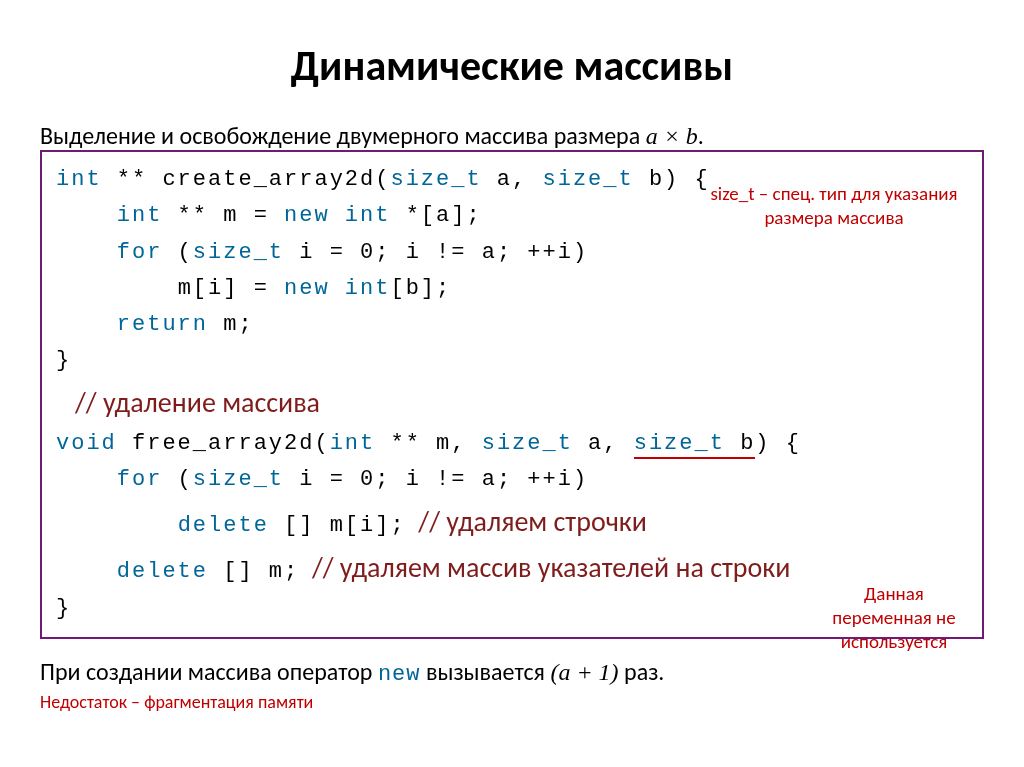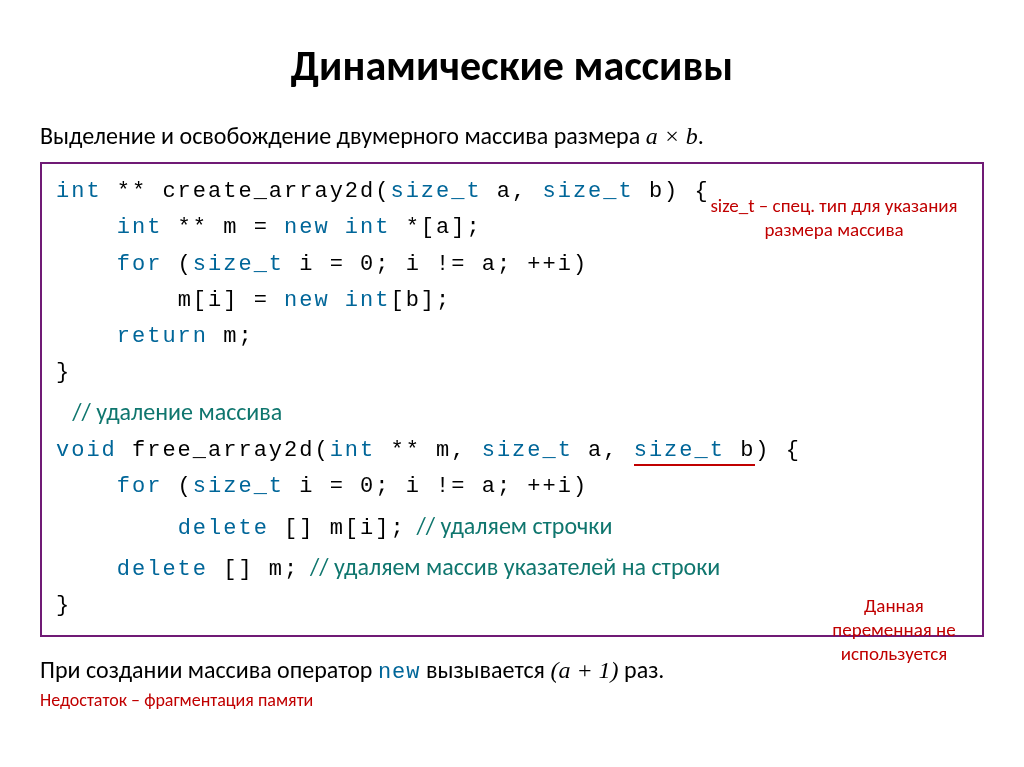--- a/index.html
+++ b/index.html
@@ -13,34 +13,34 @@
   }
   .title {
     text-align: center;
     font-size: 42px;
     font-weight: 700;
     margin: 20px 0 30px 0;
   }
   .subtitle {
     font-size: 24px;
     font-weight: 300;
-    margin-bottom: 12px;
+    margin-bottom: 0;
   }
   .math-i { font-style: italic; font-family: Georgia, serif; }
   .codebox {
     border: 2px solid #701a75;
     padding: 10px 14px;
     position: relative;
     font-family: "Courier New", monospace;
     font-size: 22px;
     line-height: 1.65;
     letter-spacing: 2px;
   }
   .kw { color: #006699; }
-  .greentext { color: #0f766e; font-family: Calibri, Arial, sans-serif; font-size: 24px; letter-spacing: 0; }
+  .greentext { color: #7f1d1d; font-family: Calibri, Arial, sans-serif; font-size: 28px; letter-spacing: 0; }
   .redcallout {
     color: #c00000;
     font-family: Calibri, Arial, sans-serif;
     font-size: 19px;
     line-height: 1.25;
     letter-spacing: 0;
     text-align: center;
   }
   .callout-top {
     position: absolute;

